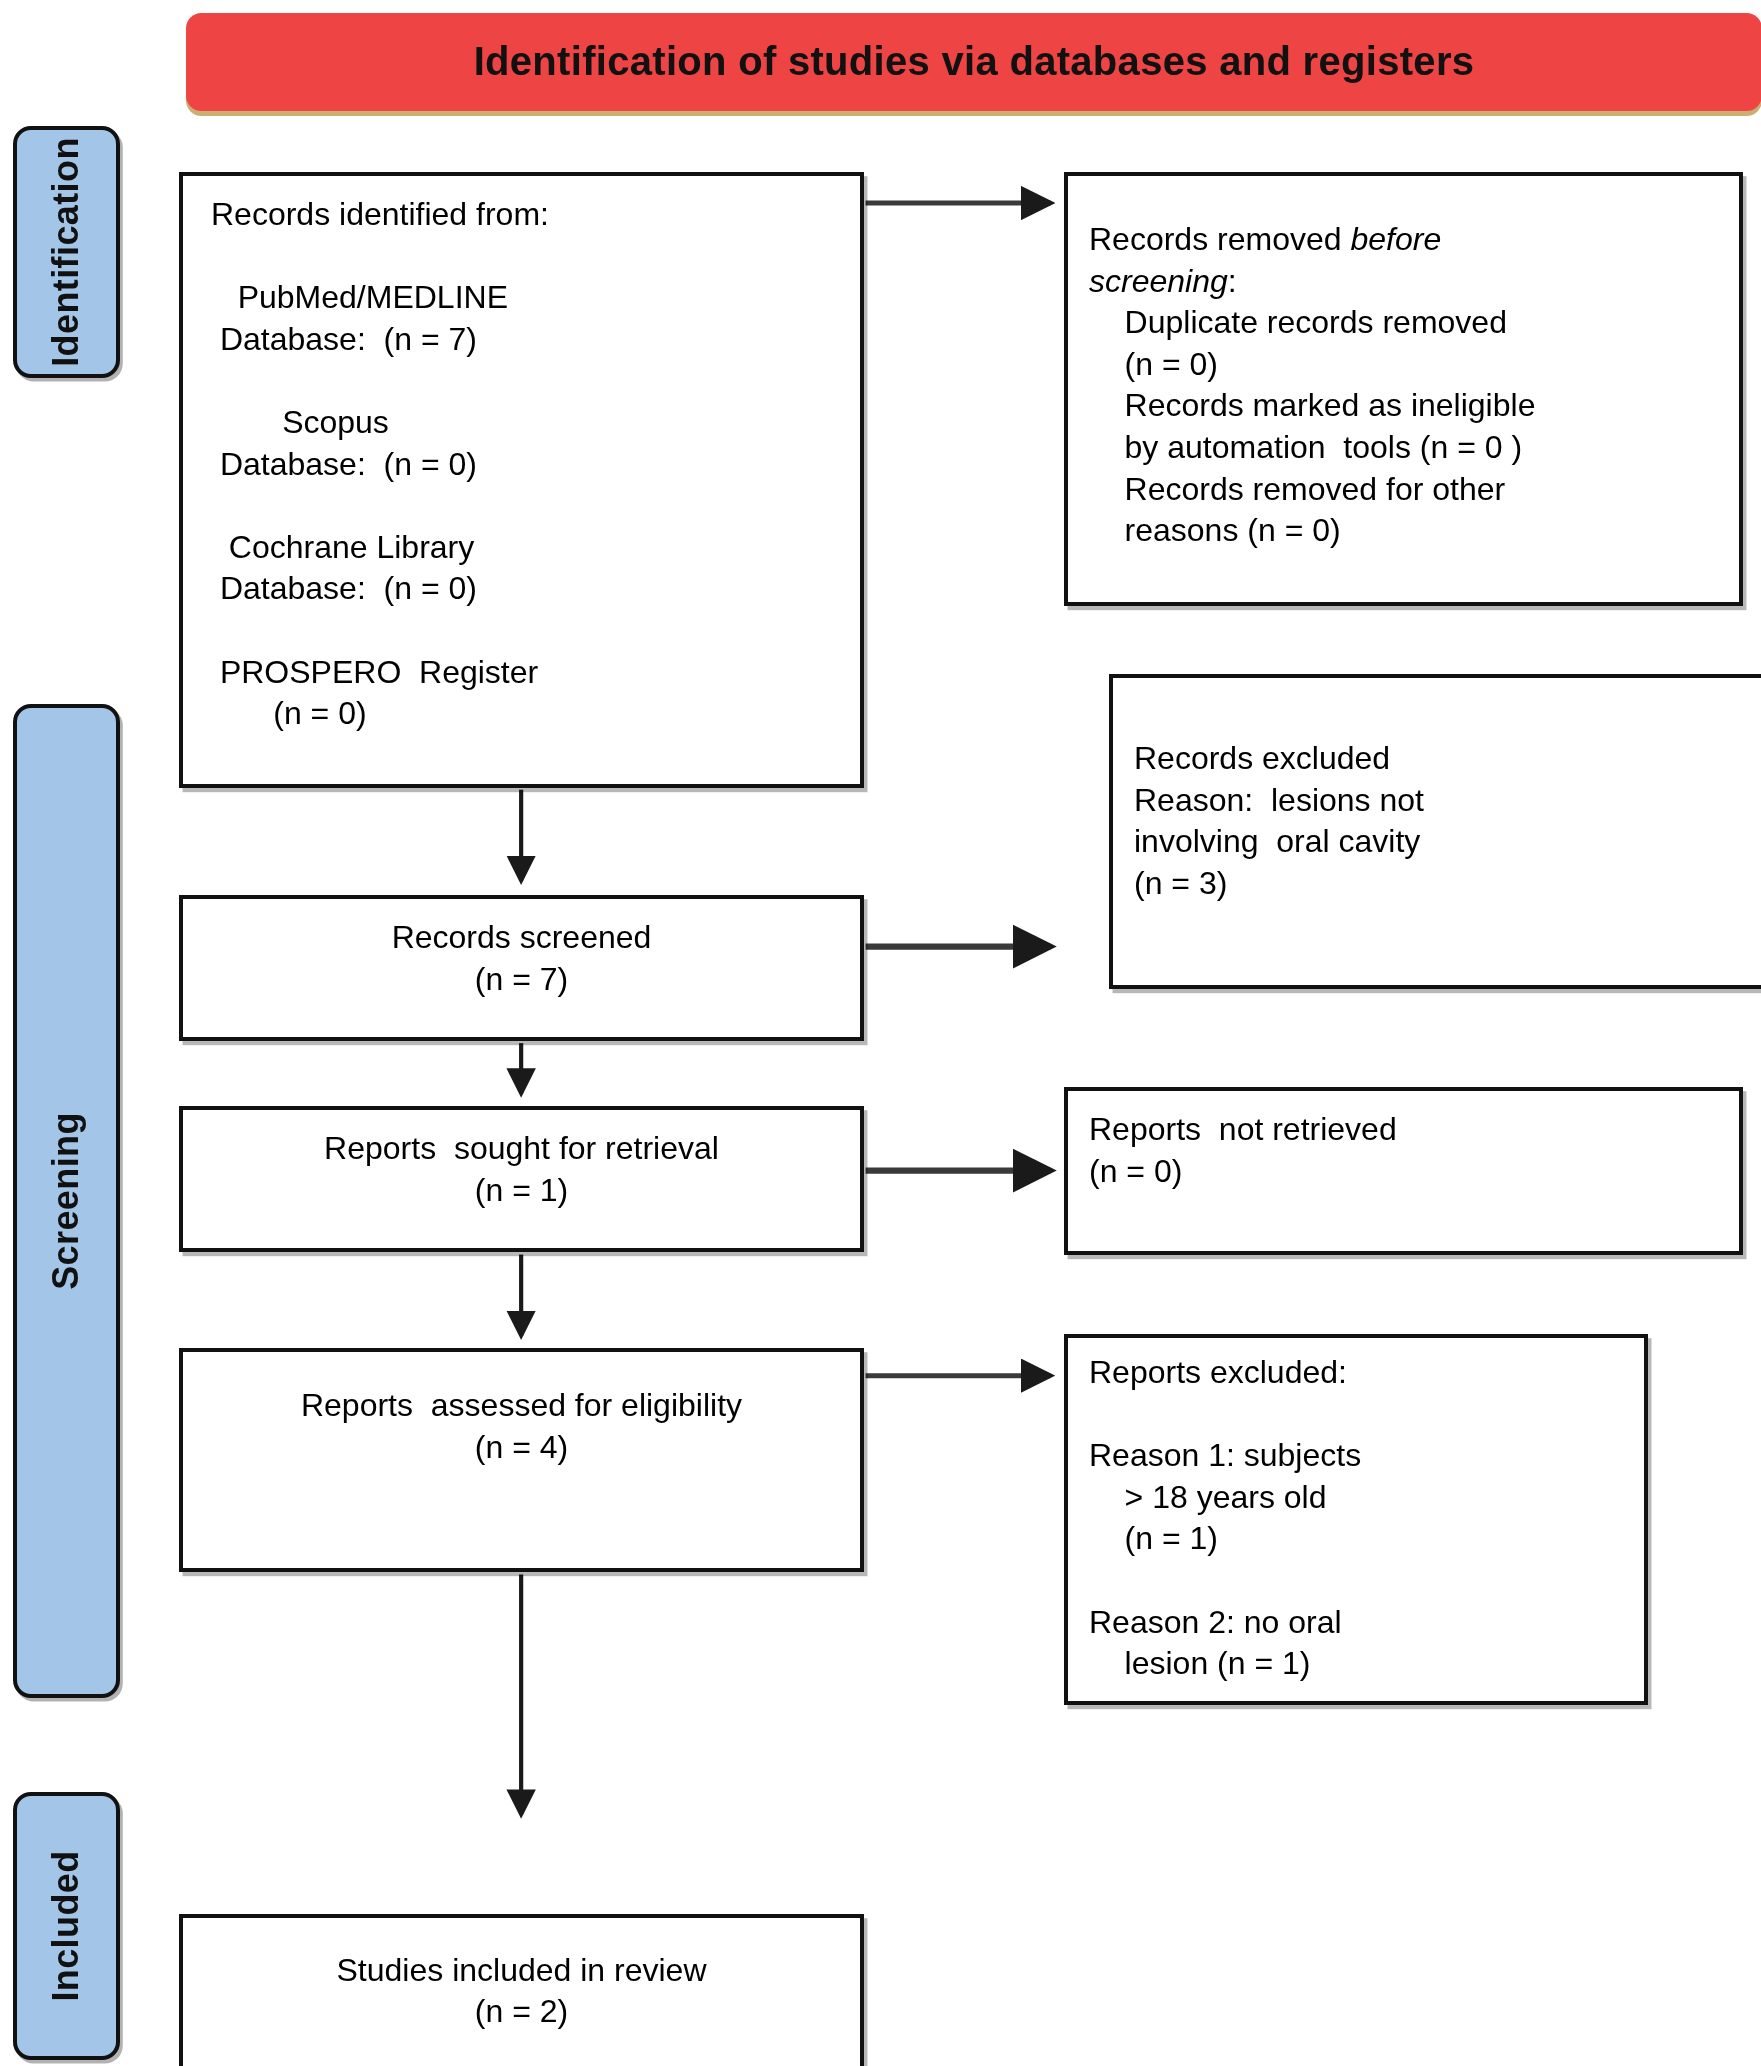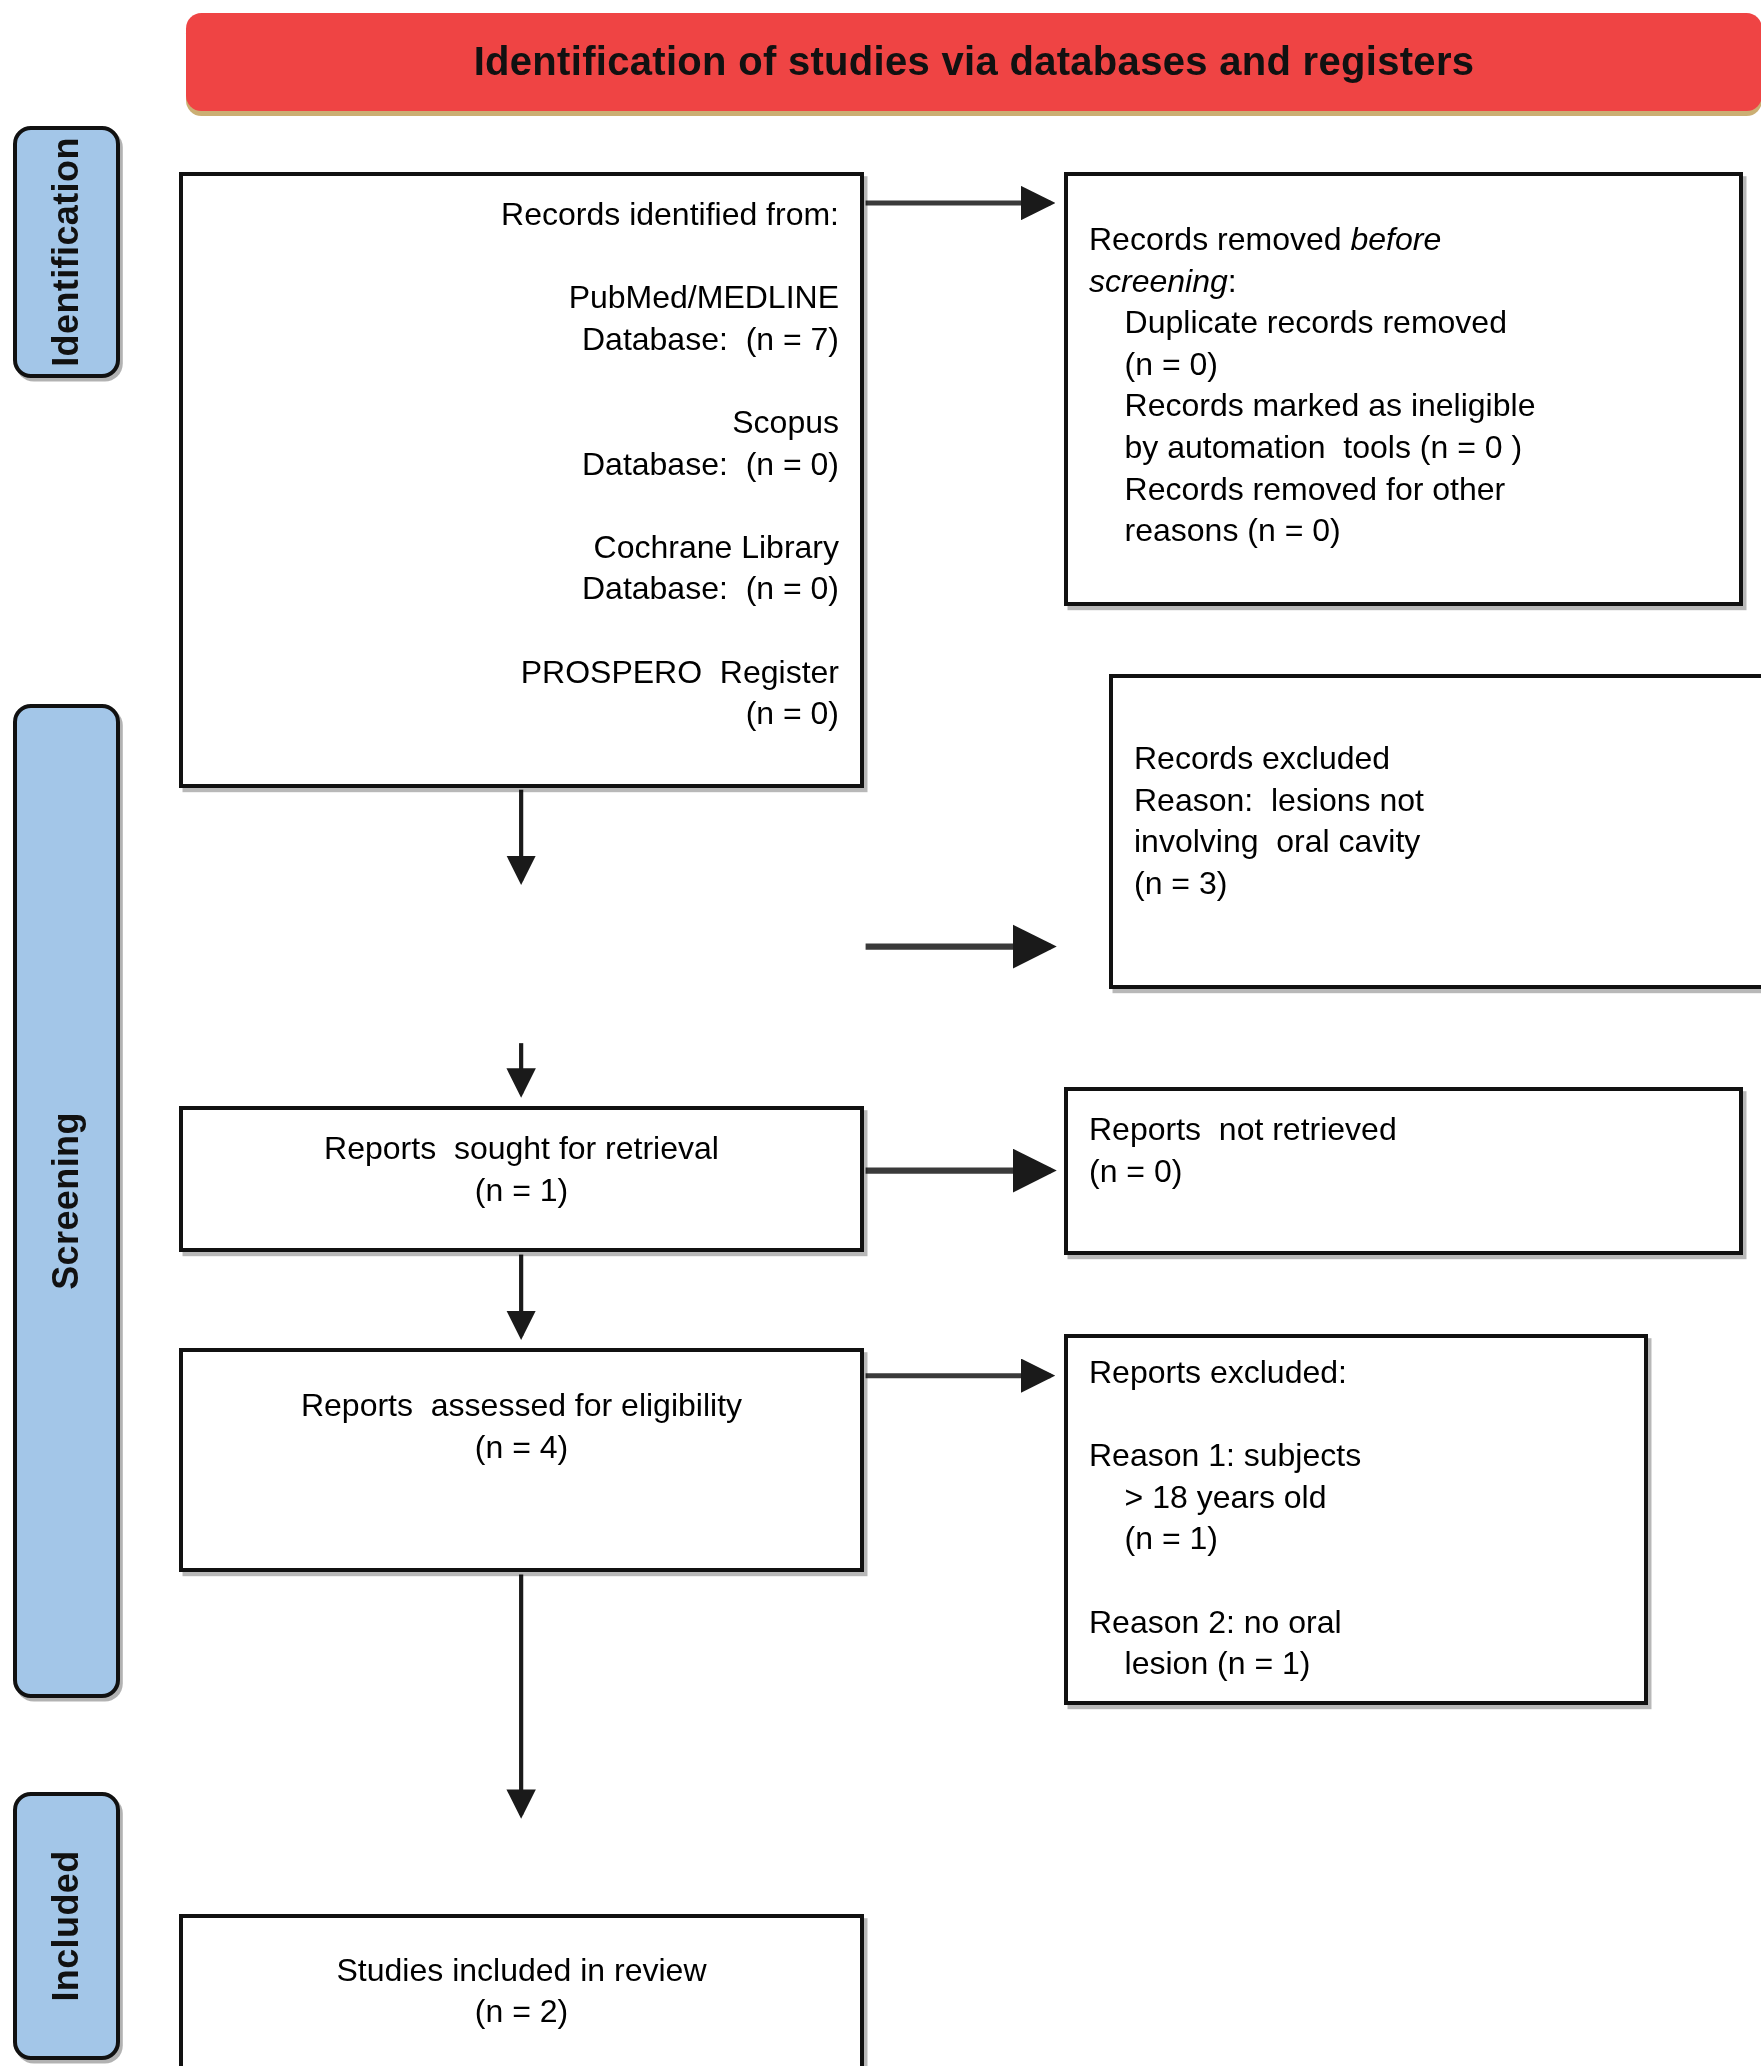--- a/index.html
+++ b/index.html
@@ -42,21 +42,21 @@
     box-sizing:border-box;
   }
   .box .box-body{
     padding:18px 21px;font-size:32px;line-height:1.30;
     white-space:pre-wrap;
   }
   .box .box-body.centered{text-align:center;}
   .ital{font-style:italic;}
 
   
-  #box-records-identified{left:179px;top:172px;width:685px;height:616px;text-align:right;}
+  #box-records-identified{left:179px;top:172px;width:685px;height:616px;}
   #box-records-screened{left:179px;top:895px;width:685px;height:146px;}
   #box-reports-sought{left:179px;top:1106px;width:685px;height:146px;}
   #box-reports-assessed{left:179px;top:1348px;width:685px;height:224px;}
   #box-studies-included{left:179px;top:1914px;width:685px;height:198px;}
 
   
   #box-records-removed{left:1064px;top:172px;width:679px;height:434px;}
   #box-records-excluded{left:1064px;top:674px;width:679px;height:315px;margin-left:45px;}
   #box-reports-not-retrieved{left:1064px;top:1087px;width:679px;height:168px;}
   #box-reports-excluded{left:1064px;top:1334px;width:584px;height:371px;}
@@ -122,20 +122,24 @@
         Scopus
  Database:  (n = 0)
 
   Cochrane Library
  Database:  (n = 0)
 
  PROSPERO  Register
        (n = 0)</div>
   </div>
 
+  <div class="box" id="box-records-screened">
+    <div class="box-body centered">Records screened
+(n = 7)</div>
+  </div>
 
   <div class="box" id="box-reports-sought">
     <div class="box-body centered">Reports  sought for retrieval
 (n = 1)</div>
   </div>
 
   <div class="box" id="box-reports-assessed">
     <div class="box-body centered" style="padding-top:33px">Reports  assessed for eligibility
 (n = 4)</div>
   </div>

